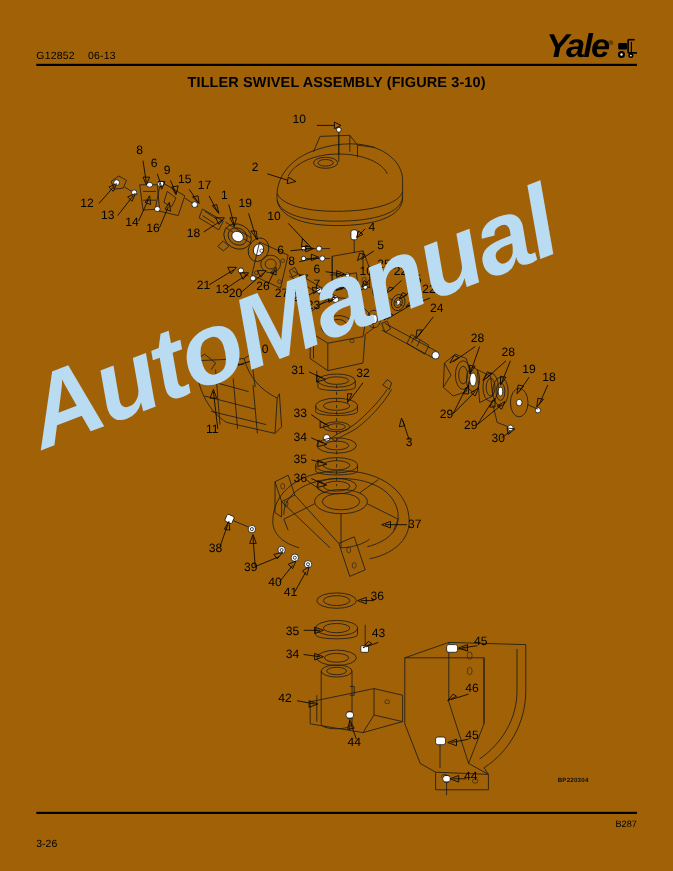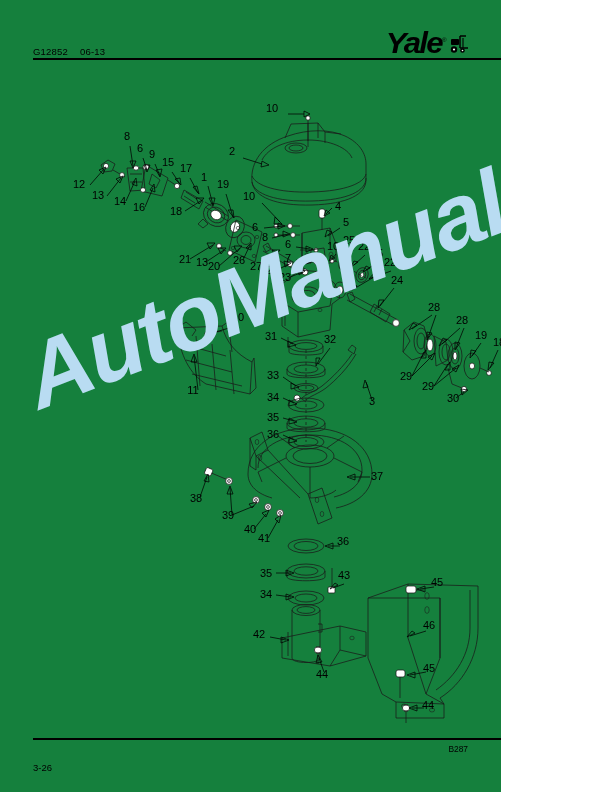--- a/index.html
+++ b/index.html
@@ -7,23 +7,23 @@
     margin: 0;
     padding: 0;
     background: #ffffff;
   }
   body {
     font-family: "Liberation Sans", sans-serif;
     color: #000000;
   }
   #page {
     position: relative;
-    width: 501px;
+    width: 612px;
     height: 792px;
-    background: #15803d;
+    background: #a16207;
     overflow: hidden;
   }
 
   
   #header-doc-id {
     position: absolute;
     left: 33px;
     top: 46px;
     font-size: 9.5px;
     letter-spacing: 0.2px;
@@ -197,20 +197,21 @@
       <path d="M14 13 L14 3" stroke="#000" stroke-width="1.1" fill="none"></path>
       <circle cx="5" cy="14.5" r="3.2" fill="#000"></circle>
       <circle cx="5" cy="14.5" r="1.1" fill="#fff"></circle>
       <circle cx="13.5" cy="15.5" r="2.3" fill="#000"></circle>
       <circle cx="13.5" cy="15.5" r="0.8" fill="#fff"></circle>
     </svg>
   </div>
 
   <div id="header-rule"></div>
 
+  <div id="title-main">TILLER SWIVEL ASSEMBLY (FIGURE 3-10)</div>
 
   <div id="watermark">
     <div id="watermark-text">AutoManual</div>
   </div>
 
   <div id="diagram">
     <svg width="612" height="625" viewBox="0 0 612 625">
 
       <g>
         <path class="pt" d="M252 84 C250 64 263 46 288 38 C308 31 330 31 345 38

